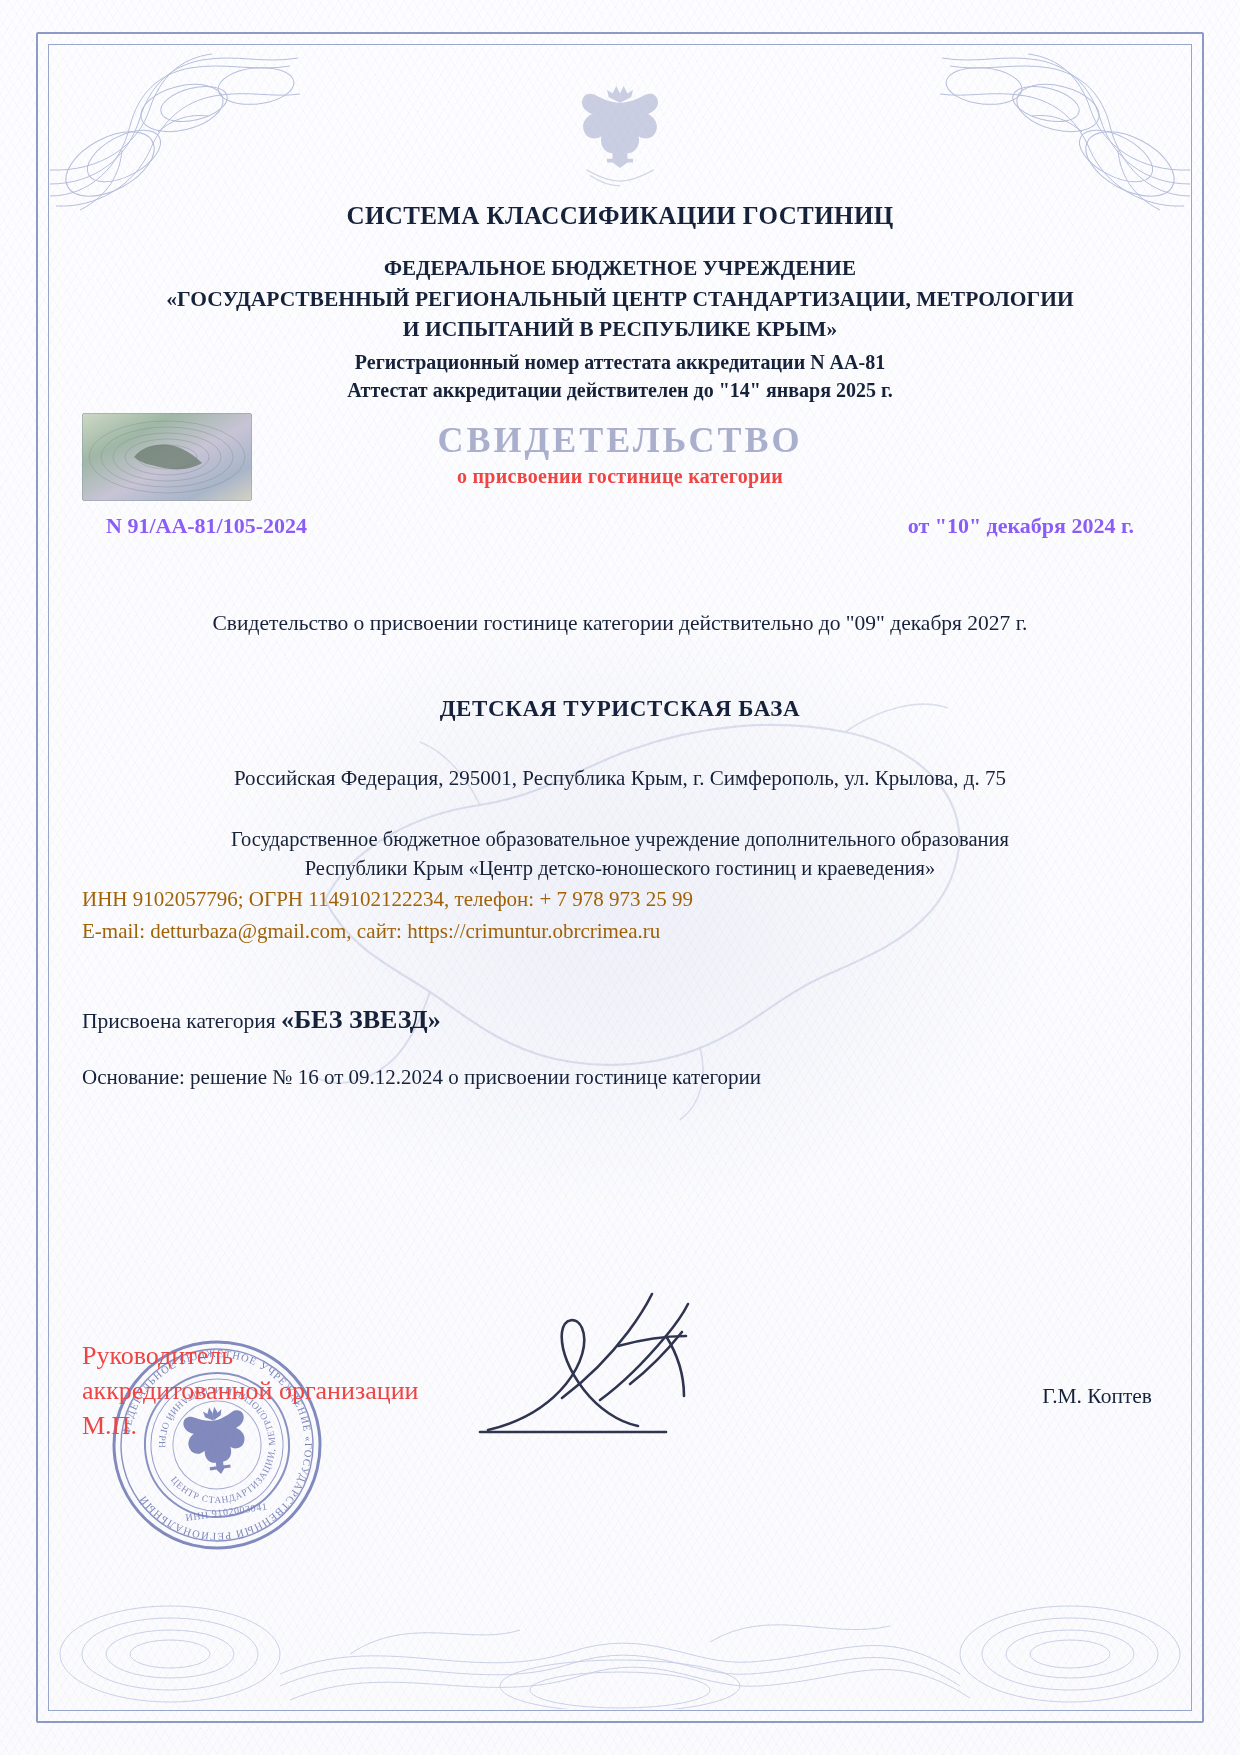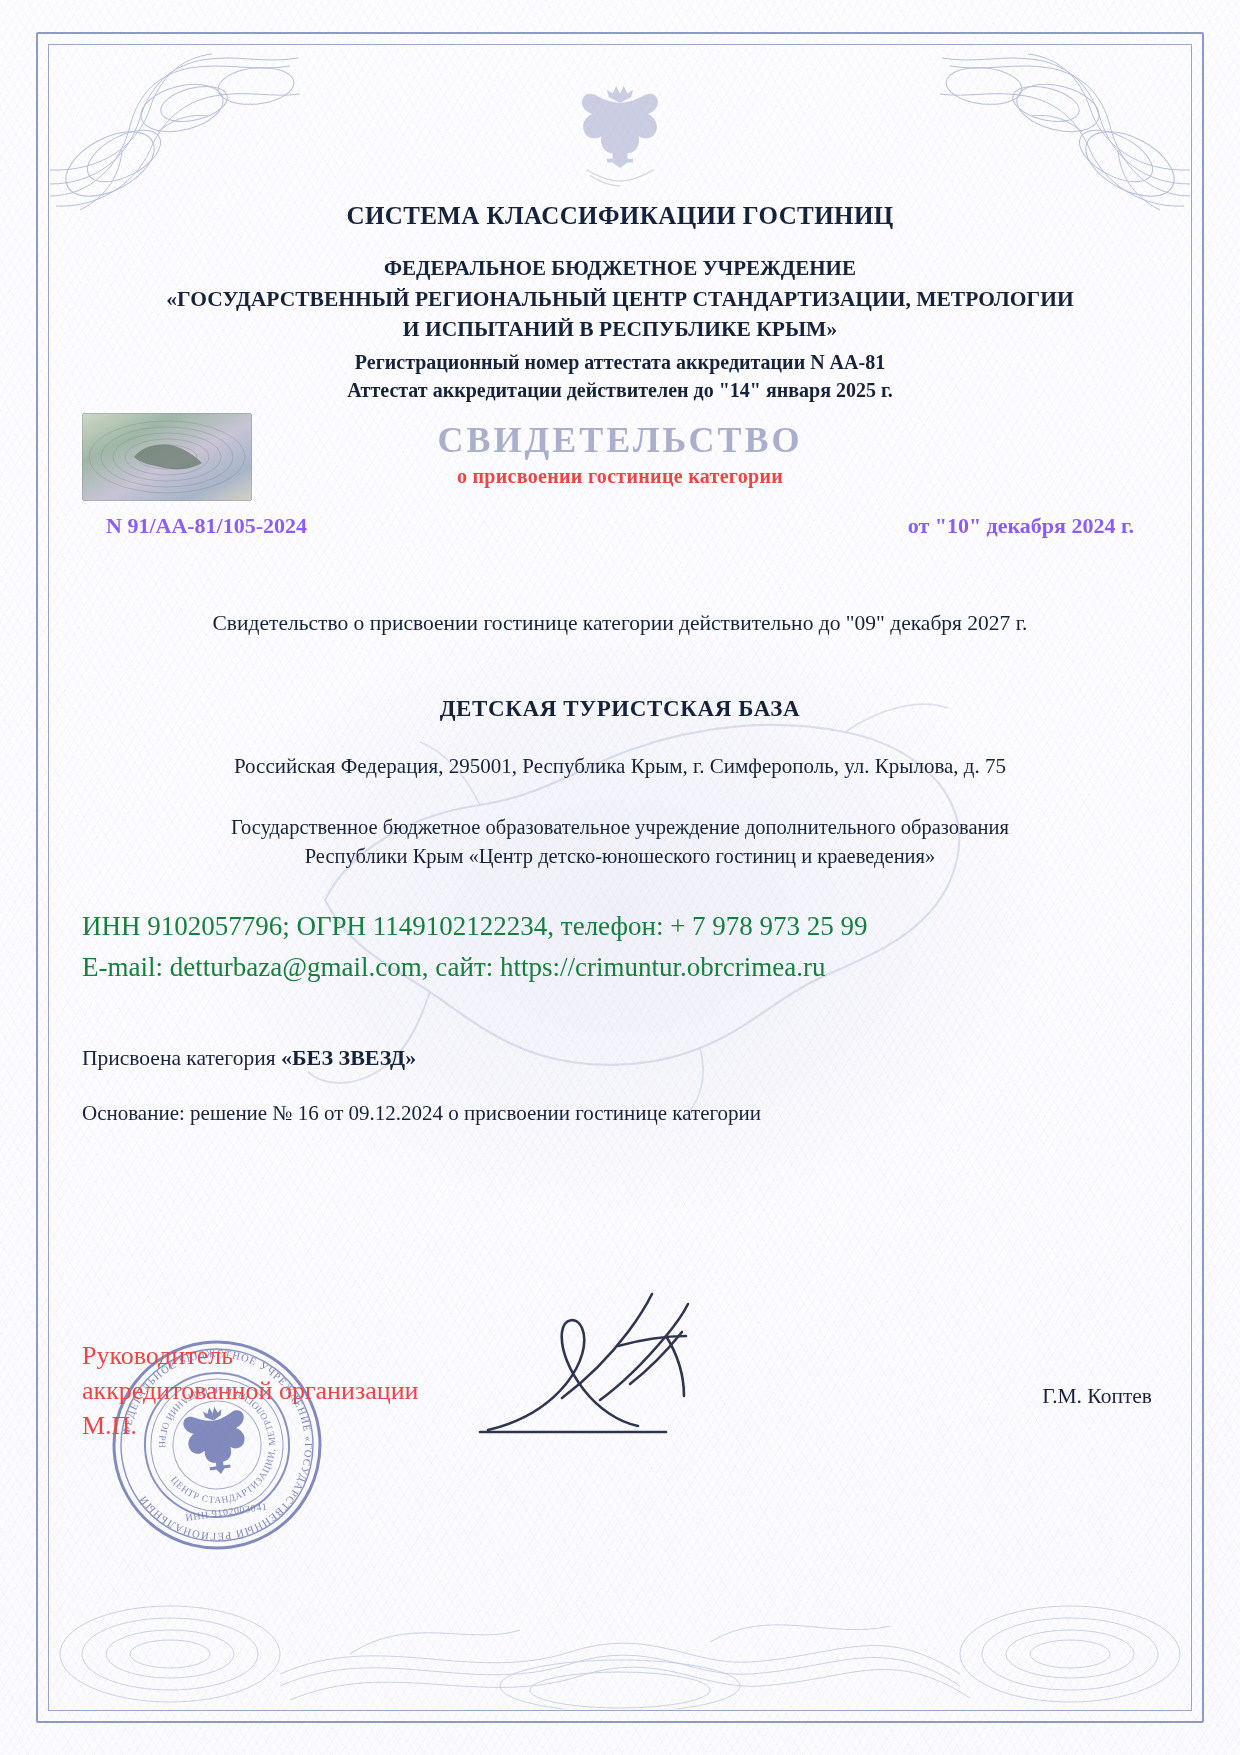--- a/index.html
+++ b/index.html
@@ -151,49 +151,48 @@
   }
 
   .hotel-name {
     margin-top: 60px;
     font-size: 23px;
     font-weight: bold;
     letter-spacing: 0.6px;
     color: #16213a;
   }
   .hotel-address {
-    margin-top: 32px;
+    margin-top: 44px;
     font-size: 21px;
     color: #16213a;
   }
   .owner-block {
     margin-top: 34px;
     font-size: 20.5px;
     line-height: 1.45;
     color: #16213a;
   }
 
   .left-block {
     text-align: left;
     padding-left: 12px;
   }
   .reqs {
-    margin-top: 34px;
-    font-size: 27px;
+    font-size: 21px;
     line-height: 1.5;
-    color: #15803d;
+    color: #a16207;
   }
   .category-line {
     margin-top: 58px;
     font-size: 21.5px;
     color: #16213a;
   }
   .category-value {
     font-weight: bold;
-    font-size: 22px;
+    font-size: 26px;
   }
   .basis-line {
     margin-top: 30px;
     font-size: 21px;
     color: #16213a;
   }
 
   
   .sign-zone {
     position: absolute;

